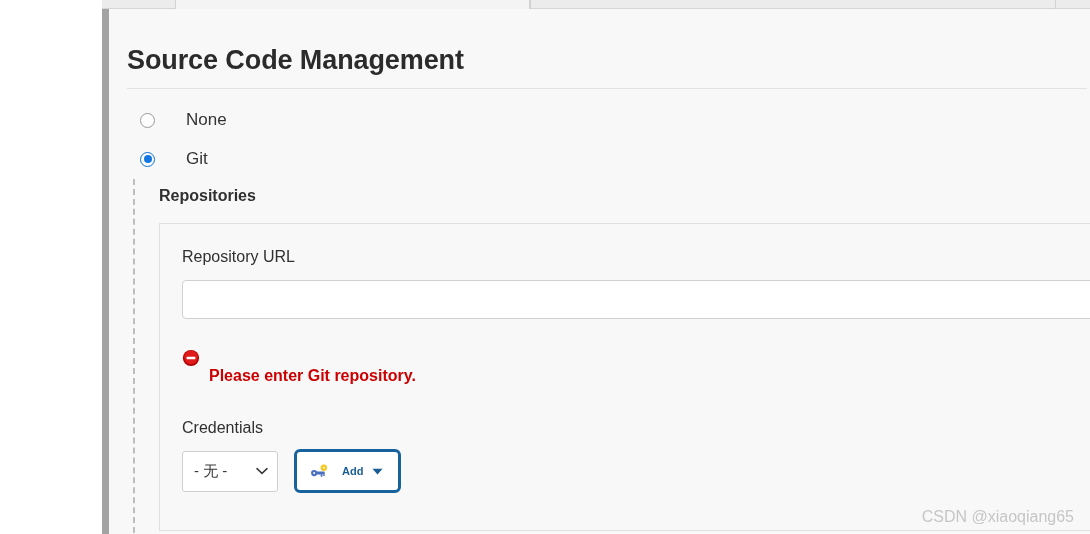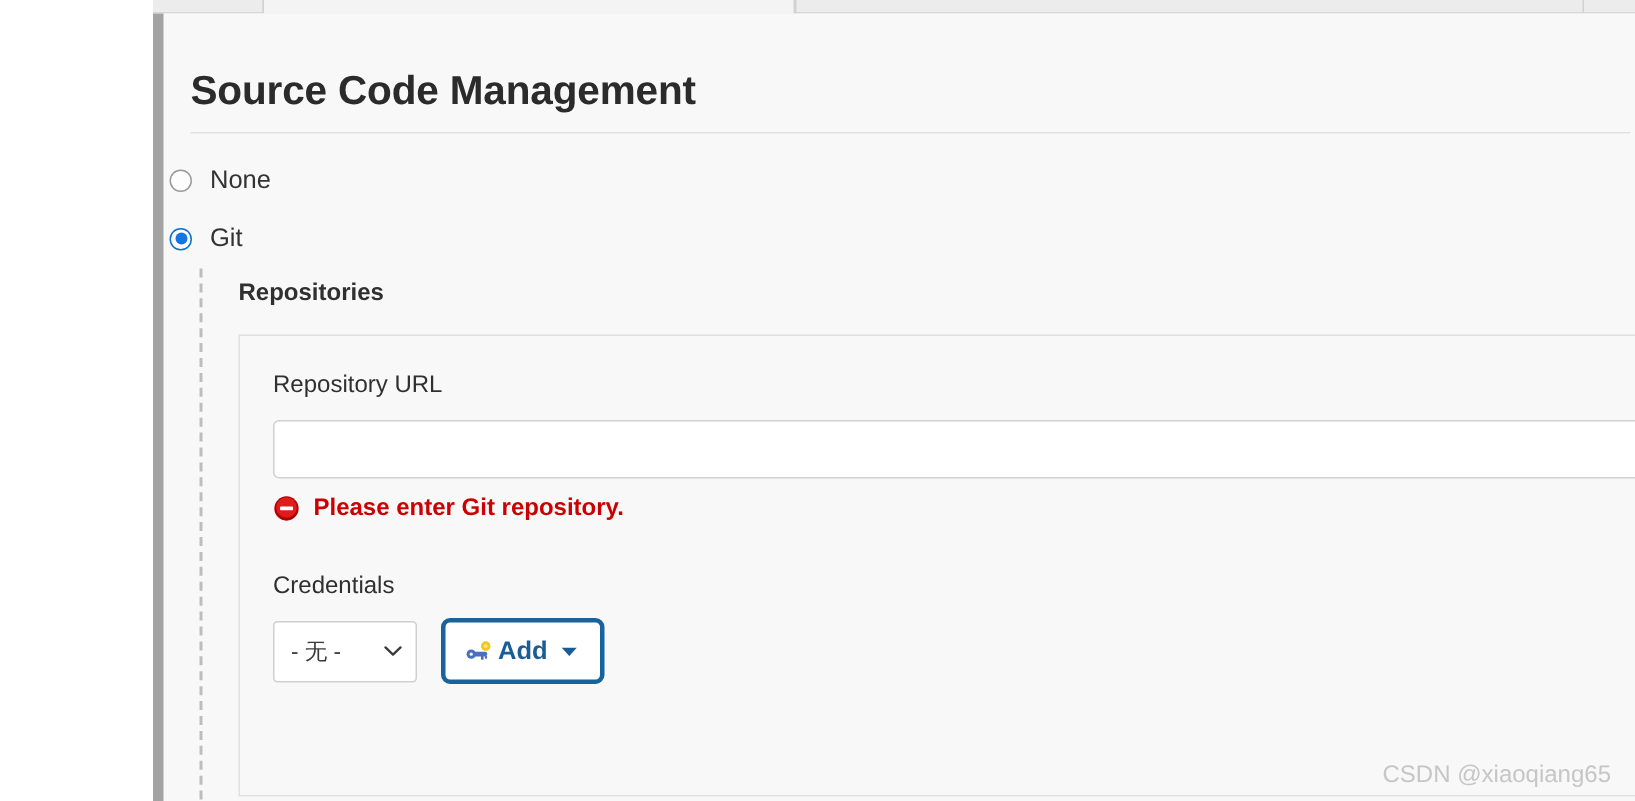--- a/index.html
+++ b/index.html
@@ -78,24 +78,25 @@
     left: 18px;
     top: 79px;
     width: 960px;
     height: 1px;
     background: #e2e2e2;
   }
 
   
   .radio-row {
     position: absolute;
-    left: 4px;
+    left: 31px;
     display: flex;
     align-items: center;
     height: 22px;
+    gap: 19px;
   }
   .radio-row.r-none { top: 100px; }
   .radio-row.r-git  { top: 139px; }
 
   .radio {
     width: 15px;
     height: 15px;
     border-radius: 50%;
     box-sizing: border-box;
     flex: 0 0 auto;
@@ -194,20 +195,21 @@
     height: 18px;
     flex: 0 0 auto;
     display: block;
   }
   .error-text {
     margin-left: 9px;
     font-size: 16px;
     font-weight: bold;
     color: #cc0000;
     white-space: nowrap;
+    margin-top: 37px;
   }
 
   
   .cred-label {
     font-size: 16px;
     color: #303030;
     margin: 34px 0 12px 0;
     white-space: nowrap;
   }
   .cred-row {
@@ -248,24 +250,24 @@
     align-items: center;
     padding: 0 15px 0 13px;
     cursor: pointer;
   }
   .key-icon {
     width: 19px;
     height: 15px;
     flex: 0 0 auto;
   }
   .add-label {
-    font-size: 17px;
+    font-size: 11px;
     font-weight: bold;
     color: #1a5c96;
-    margin-left: 3px;
+    margin-left: 13px;
     white-space: nowrap;
   }
   .caret {
     width: 11px;
     height: 7px;
     margin-left: 9px;
     flex: 0 0 auto;
   }
 
   

